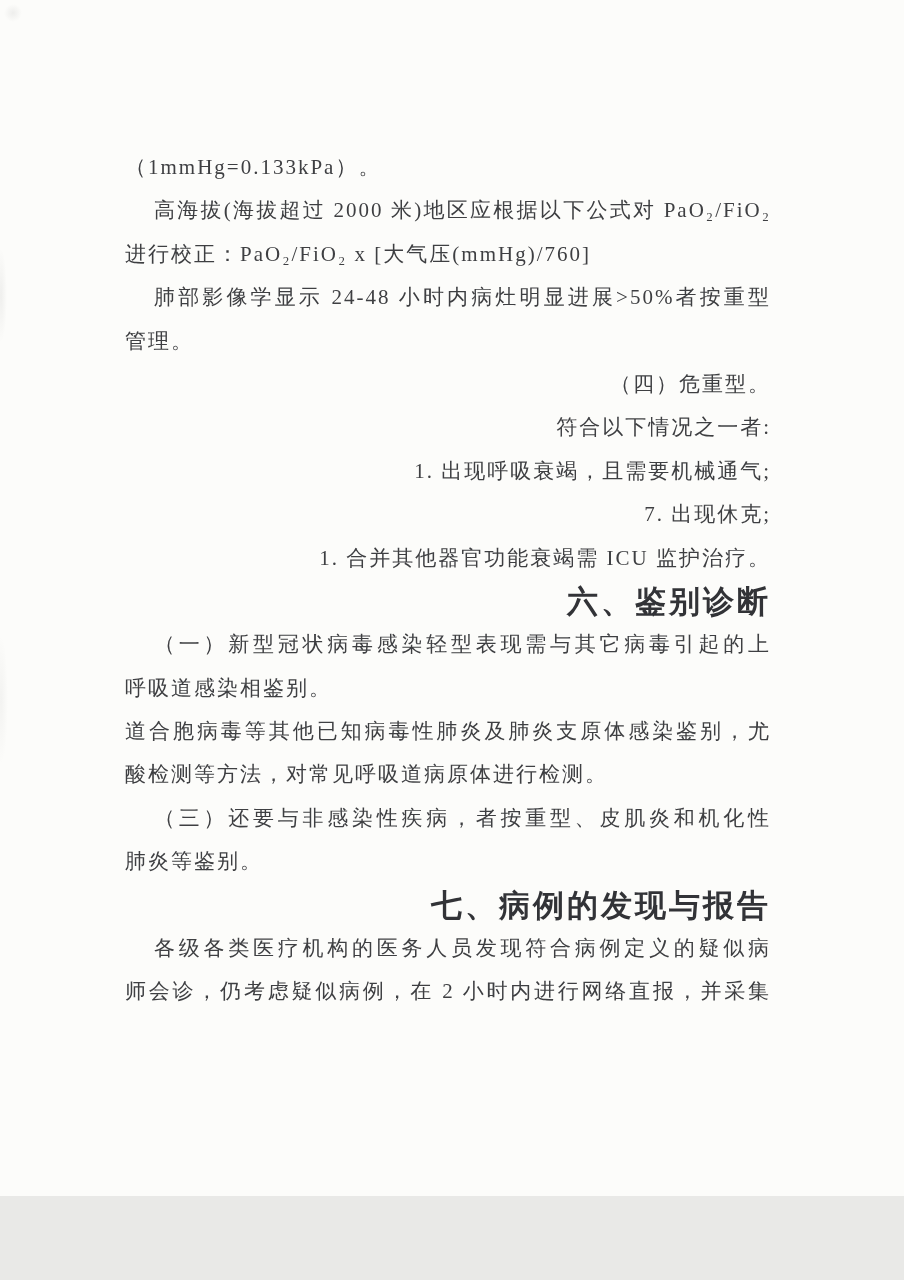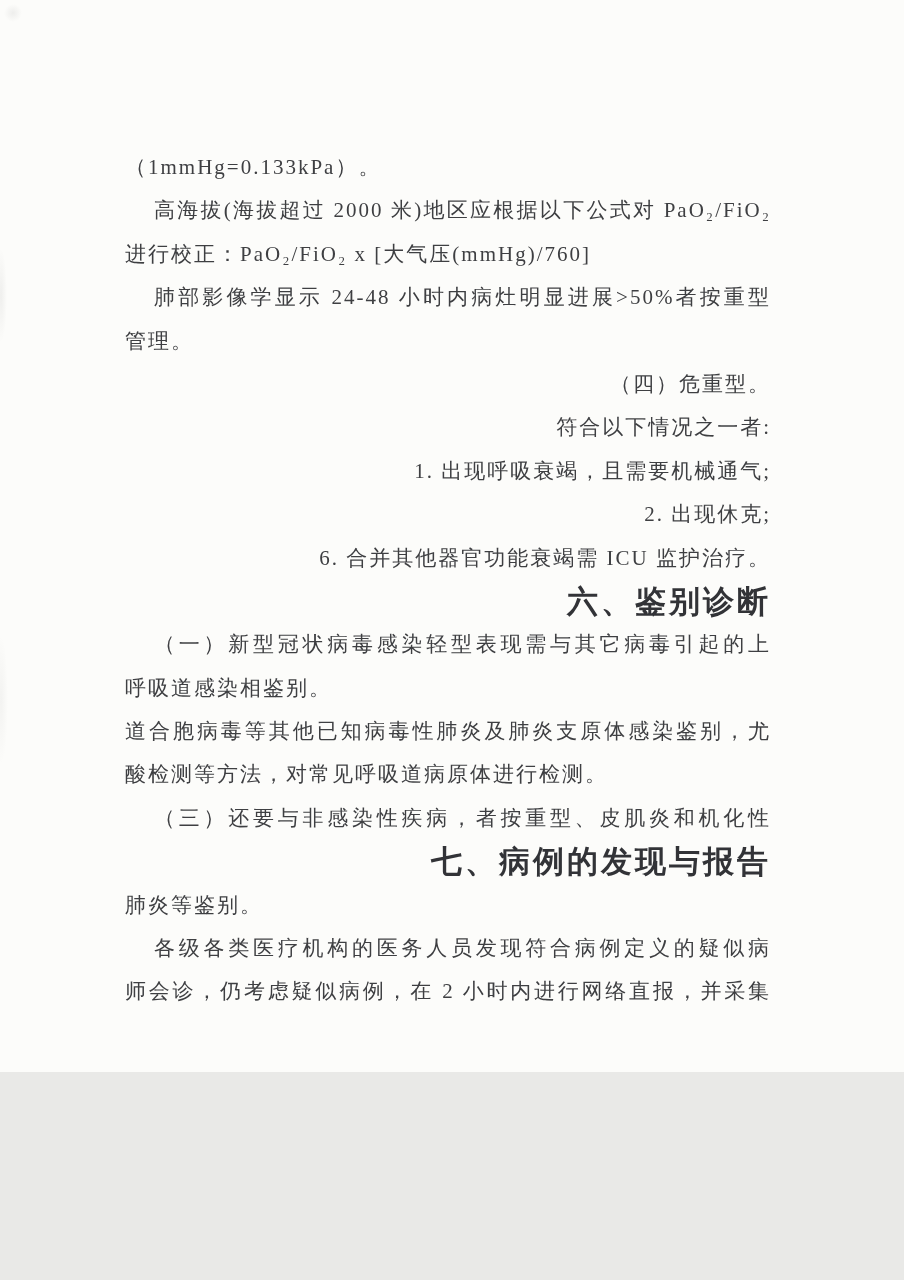--- a/index.html
+++ b/index.html
@@ -3,21 +3,21 @@
 <meta charset="utf-8">
 <style>
   html, body {
     margin: 0;
     padding: 0;
     background: #e9e9e7;
   }
   .page {
     position: relative;
     width: 904px;
-    height: 1072px;
+    height: 1196px;
     margin: 0 auto;
     background: #fcfcfa;
     overflow: hidden;
     font-family: "Liberation Serif", "DejaVu Serif", serif;
     color: #3e3f42;
   }
   .doc {
     position: absolute;
     left: 125px;
     top: 146px;
@@ -88,30 +88,30 @@
 
   <div class="doc">
       <div class="line">（1mmHg=0.133kPa）。</div>
       <div class="line indent fill">高海拔(海拔超过 2000 米)地区应根据以下公式对 PaO₂/FiO₂</div>
       <div class="line">进行校正：PaO₂/FiO₂ x [大气压(mmHg)/760]</div>
       <div class="line indent fill">肺部影像学显示 24-48 小时内病灶明显进展&gt;50%者按重型</div>
       <div class="line">管理。</div>
       <div class="line indent">（四）危重型。</div>
       <div class="line indent">符合以下情况之一者:</div>
       <div class="line indent">1. 出现呼吸衰竭，且需要机械通气;</div>
-      <div class="line indent">2. 出现休克;</div>
-      <div class="line indent">6. 合并其他器官功能衰竭需 ICU 监护治疗。</div>
+      <div class="line indent">7. 出现休克;</div>
+      <div class="line indent">1. 合并其他器官功能衰竭需 ICU 监护治疗。</div>
       <div class="line heading indent">六、鉴别诊断</div>
       <div class="line indent fill">（一）新型冠状病毒感染轻型表现需与其它病毒引起的上</div>
       <div class="line">呼吸道感染相鉴别。</div>
       <div class="line fill">道合胞病毒等其他已知病毒性肺炎及肺炎支原体感染鉴别，尤</div>
       <div class="line">酸检测等方法，对常见呼吸道病原体进行检测。</div>
       <div class="line indent fill">（三）还要与非感染性疾病，者按重型、皮肌炎和机化性</div>
+      <div class="line">肺炎等鉴别。</div>
       <div class="line heading indent">七、病例的发现与报告</div>
-      <div class="line">肺炎等鉴别。</div>
       <div class="line indent fill">各级各类医疗机构的医务人员发现符合病例定义的疑似病</div>
       <div class="line fill">师会诊，仍考虑疑似病例，在 2 小时内进行网络直报，并采集</div>
     </div>
 
   <div class="footer">
     <span class="dash dash-l">—</span>
     <span class="pagenum">6</span>
     <span class="dash dash-r">—</span>
   </div>
 </div>

